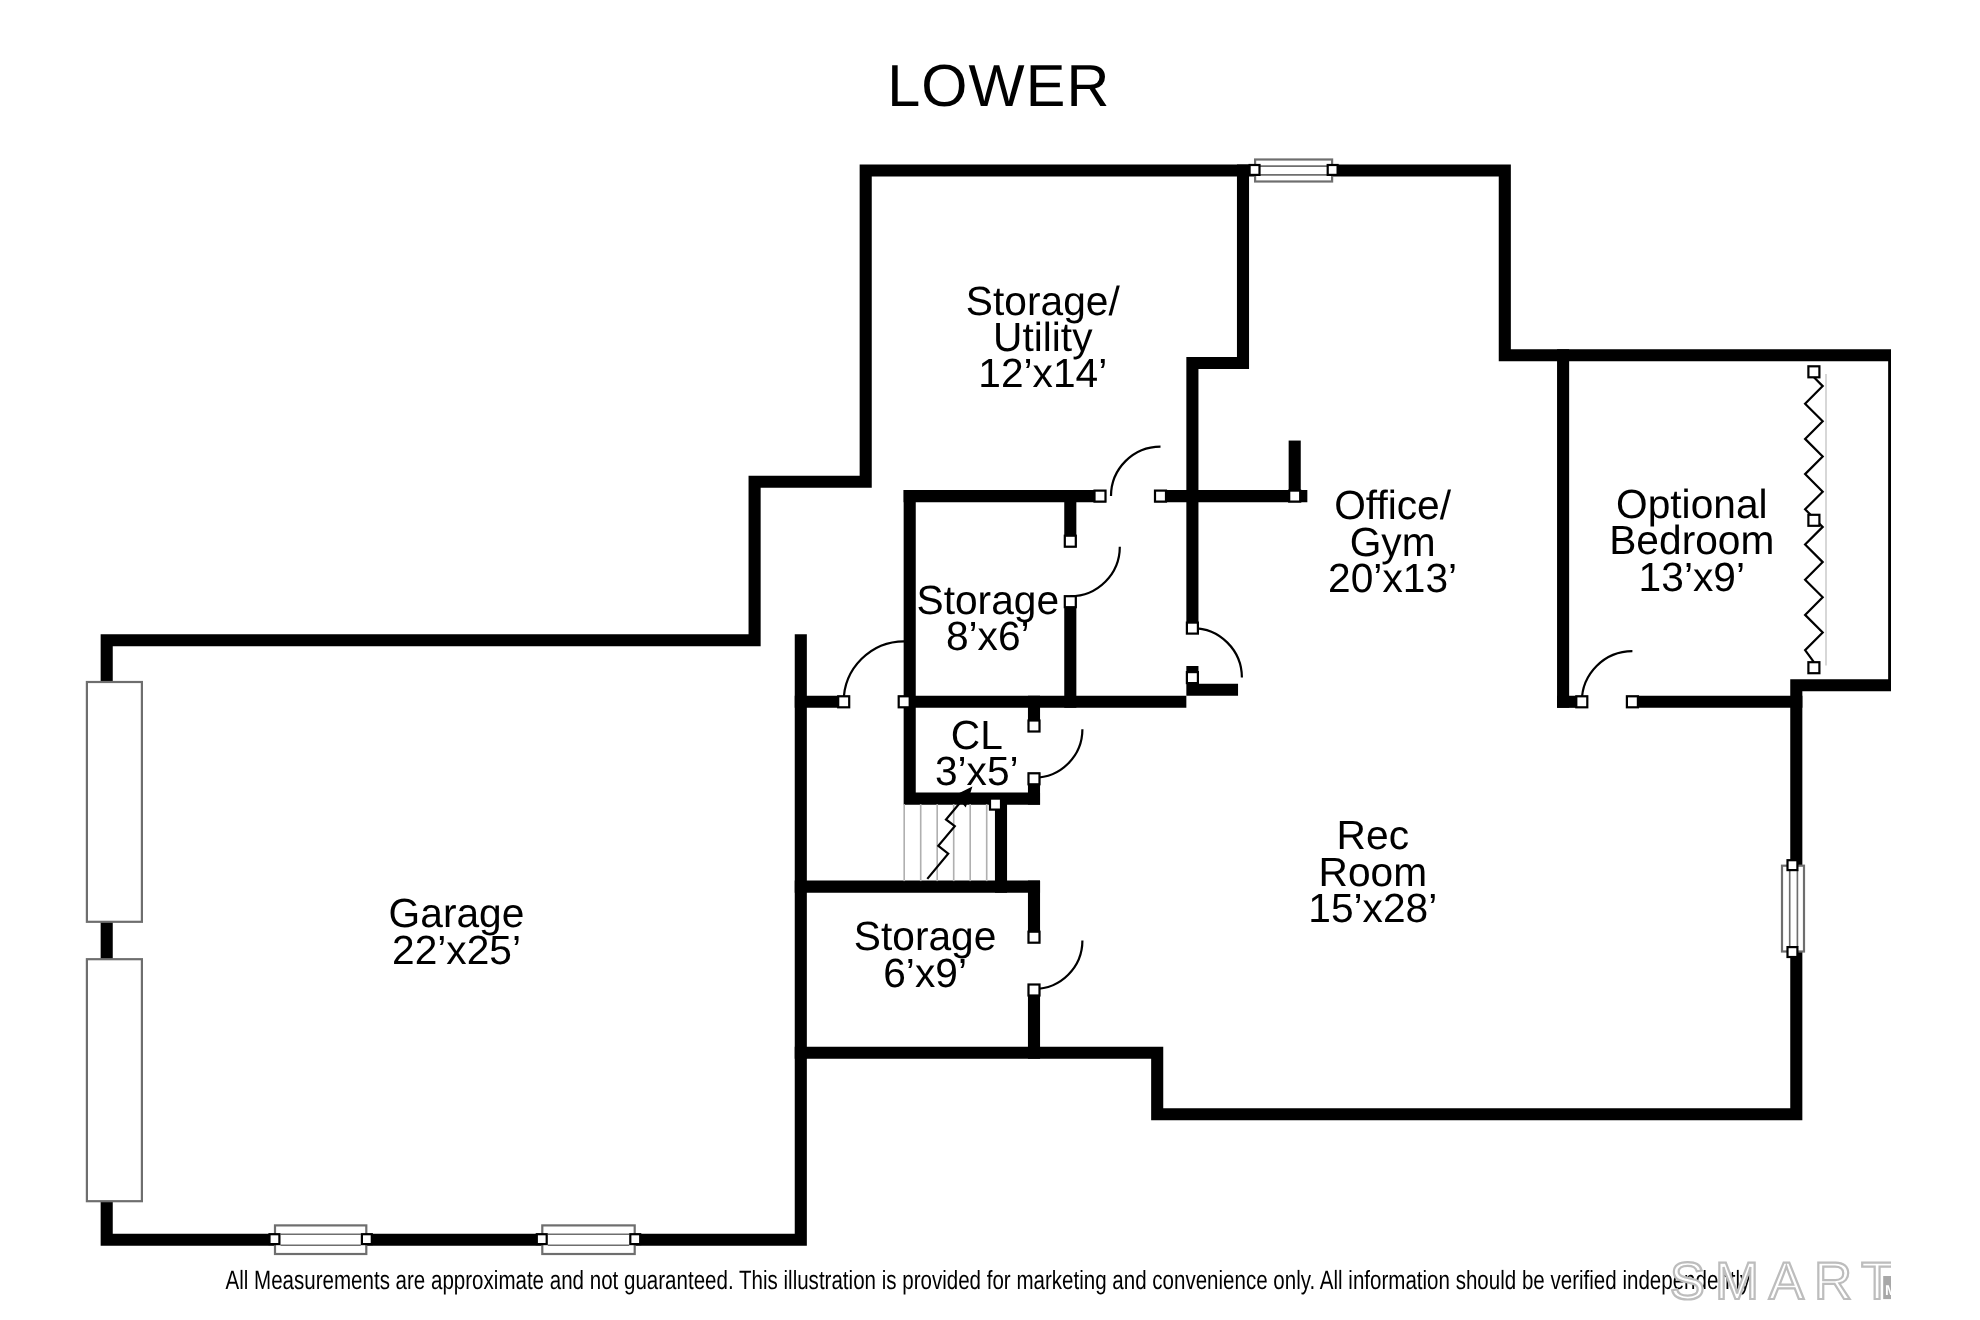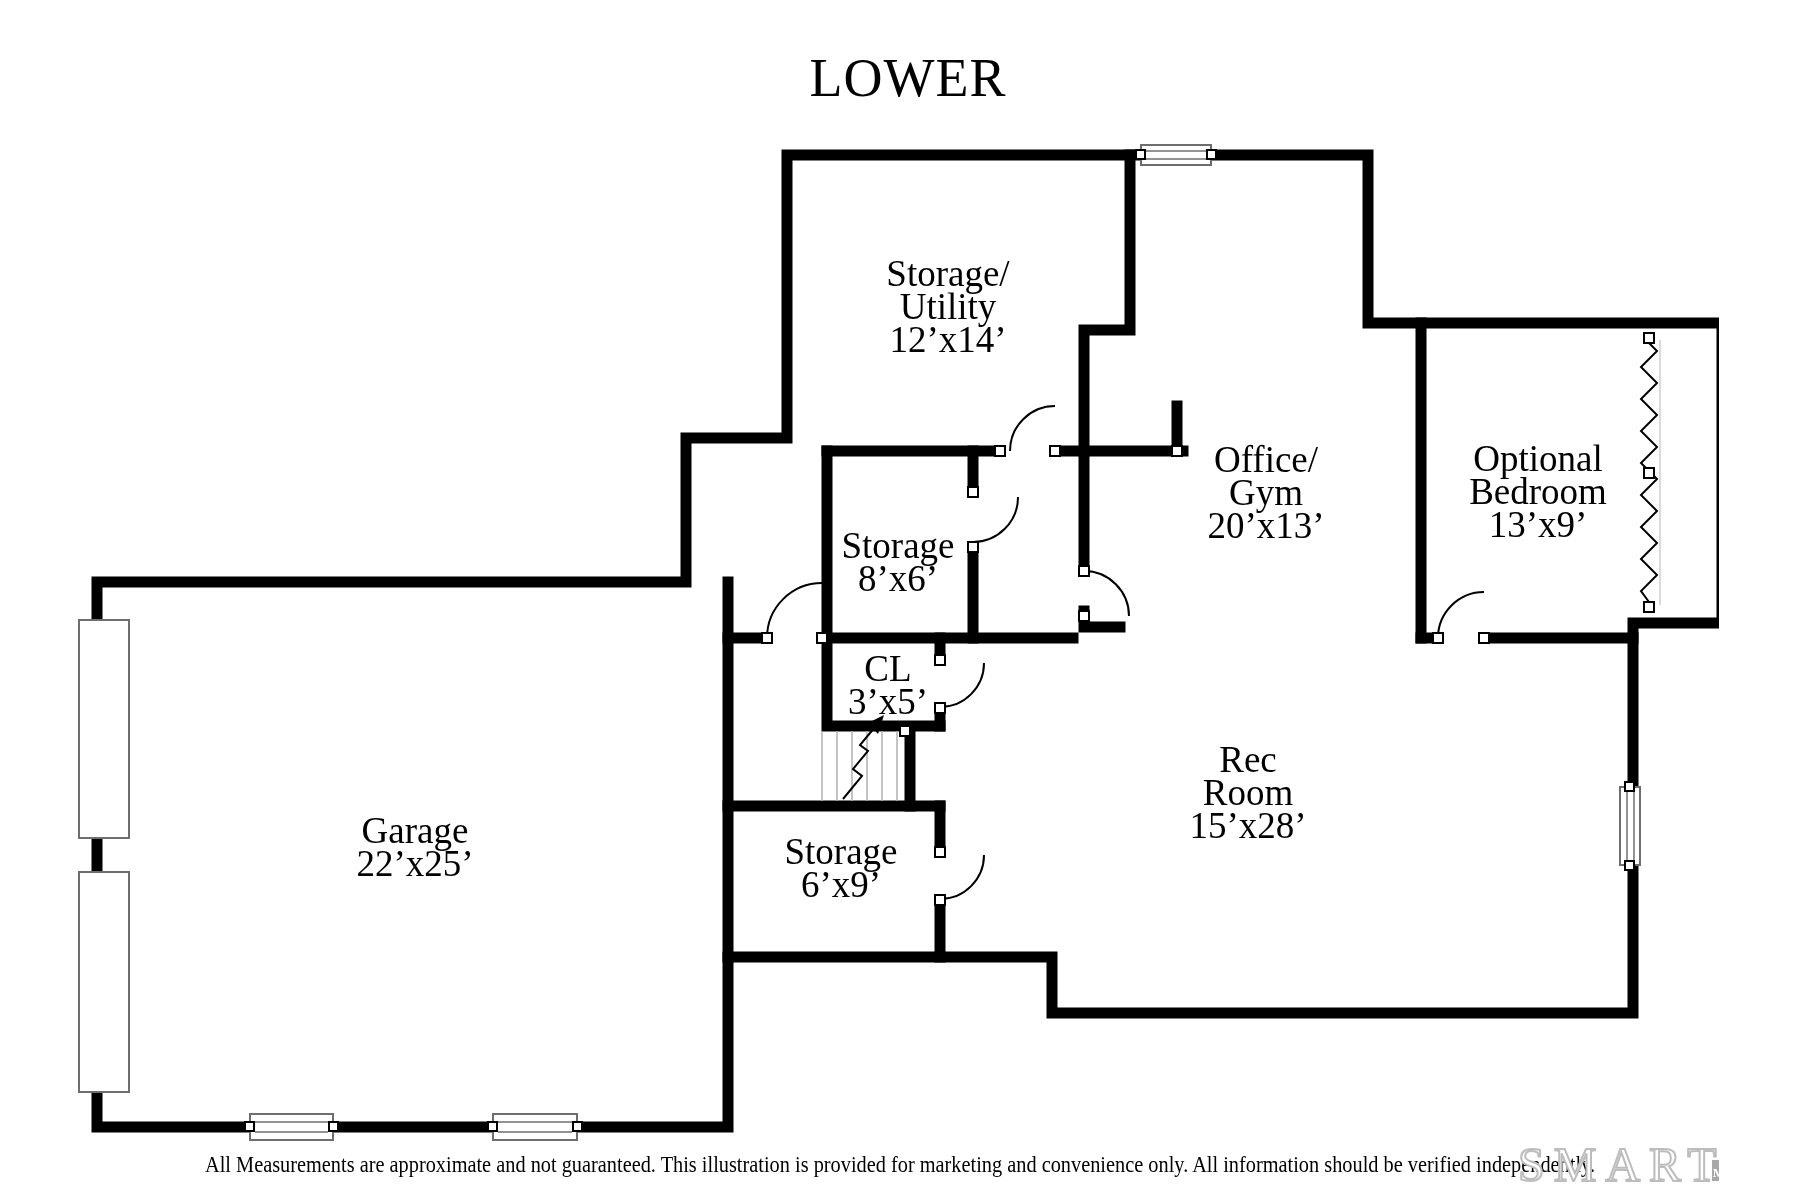--- a/index.html
+++ b/index.html
@@ -1,17 +1,17 @@
 <!DOCTYPE html>
 <html><head>
 <meta charset="utf-8">
 <style>
   html,body{margin:0;padding:0;background:#ffffff;}
   .page{position:relative;width:1719px;height:1200px;background:#fff;overflow:hidden;
-        font-family:Liberation Serif, serif;}
+        font-family:Liberation Sans, sans-serif;}
   svg{position:absolute;left:0;top:0;}
   .wall{fill:none;stroke:#000;stroke-width:11;stroke-linecap:square;}
   .doorarc{fill:none;stroke:#000;stroke-width:2;}
   .jamb{fill:#fff;stroke:#000;stroke-width:2;}
   .winframe{fill:#fff;stroke:#6e6e6e;stroke-width:2;}
   .winline{stroke:#6e6e6e;stroke-width:1.5;}
   .tread{stroke:#b0b0b0;stroke-width:1.5;}
   .roomlabel{fill:#000;font-size:37px;text-anchor:middle;}
   .title{fill:#000;font-size:54px;letter-spacing:1px;text-anchor:middle;}
   .disclaimer{fill:#000;font-size:24px;text-anchor:middle;}

